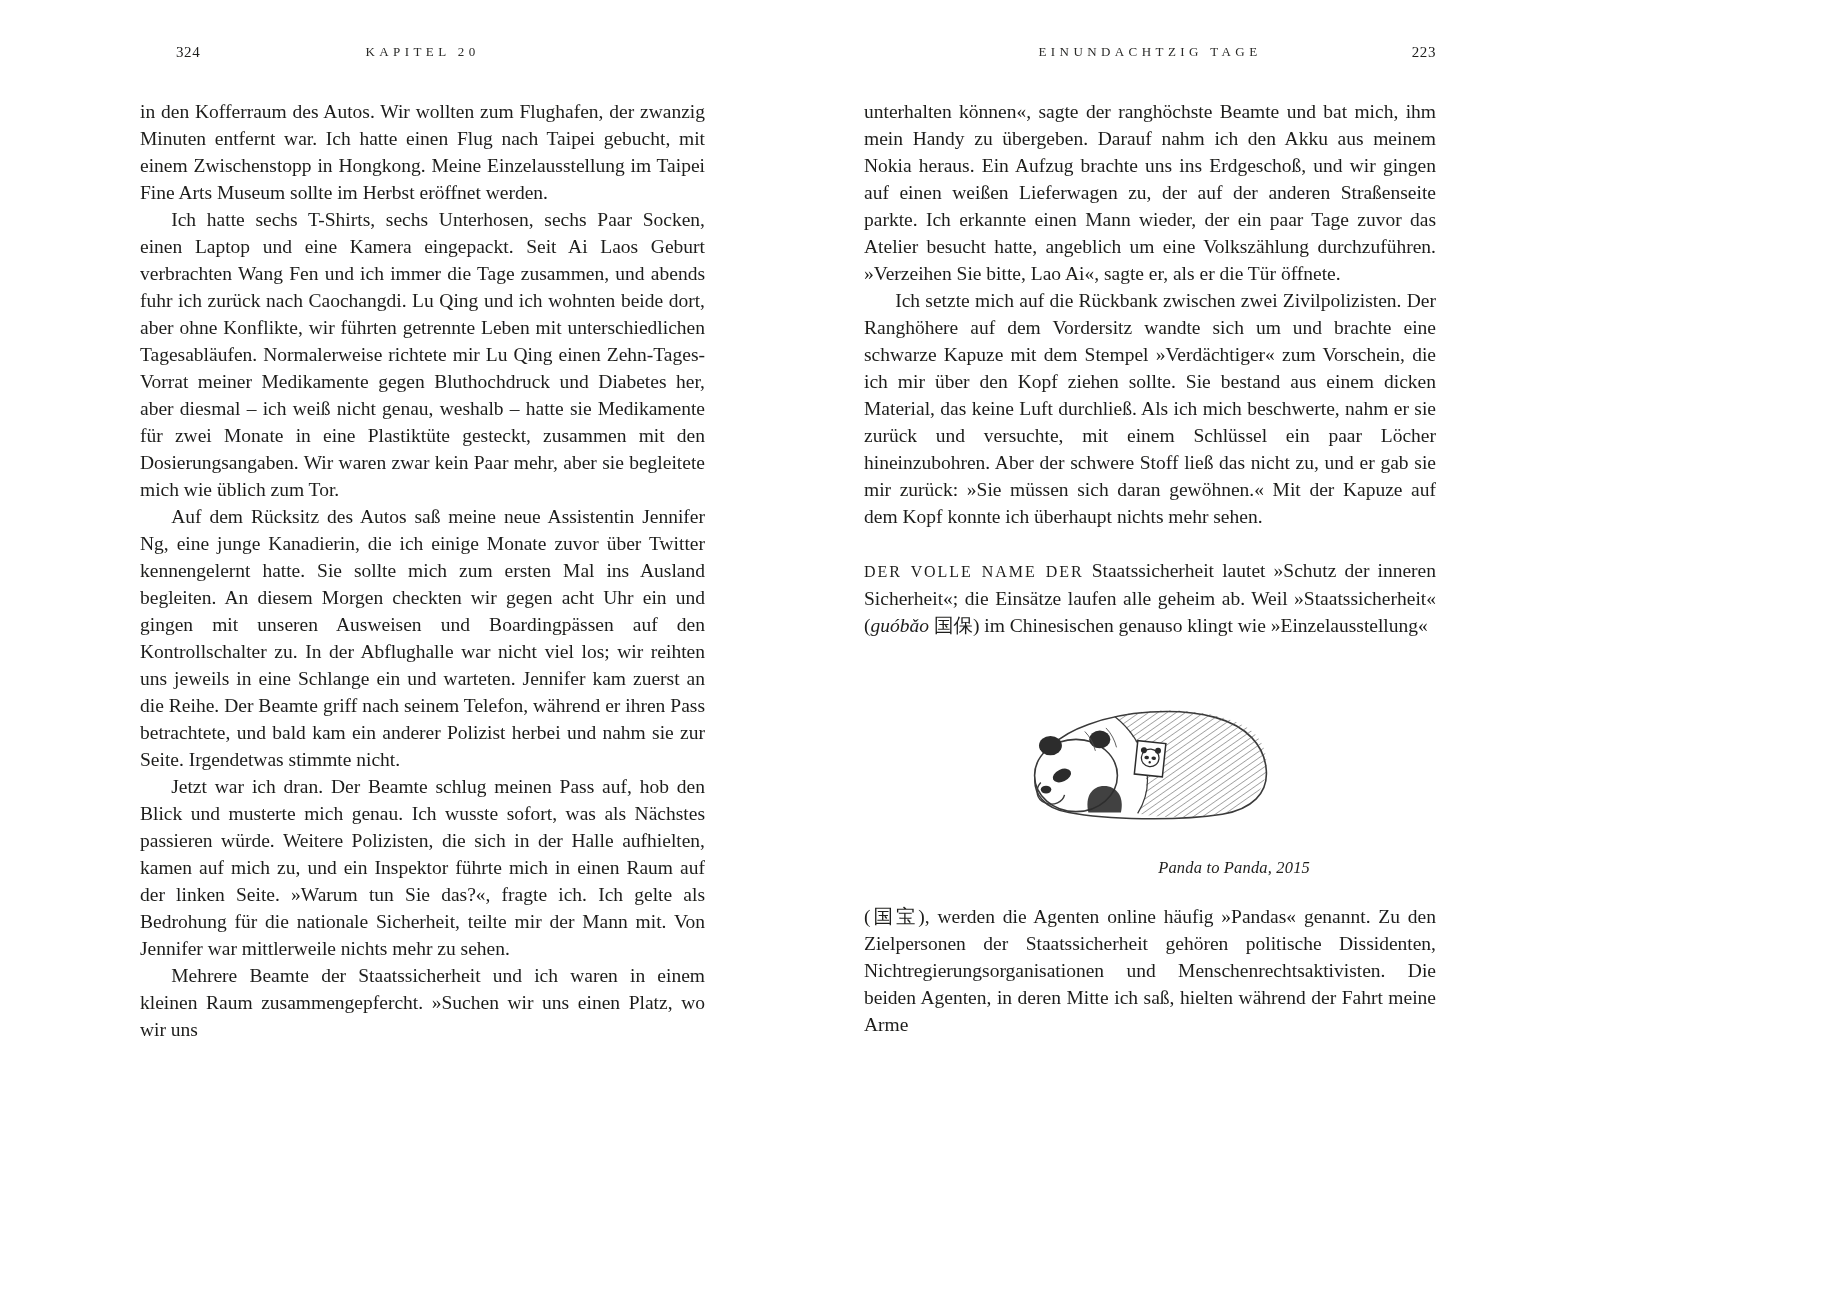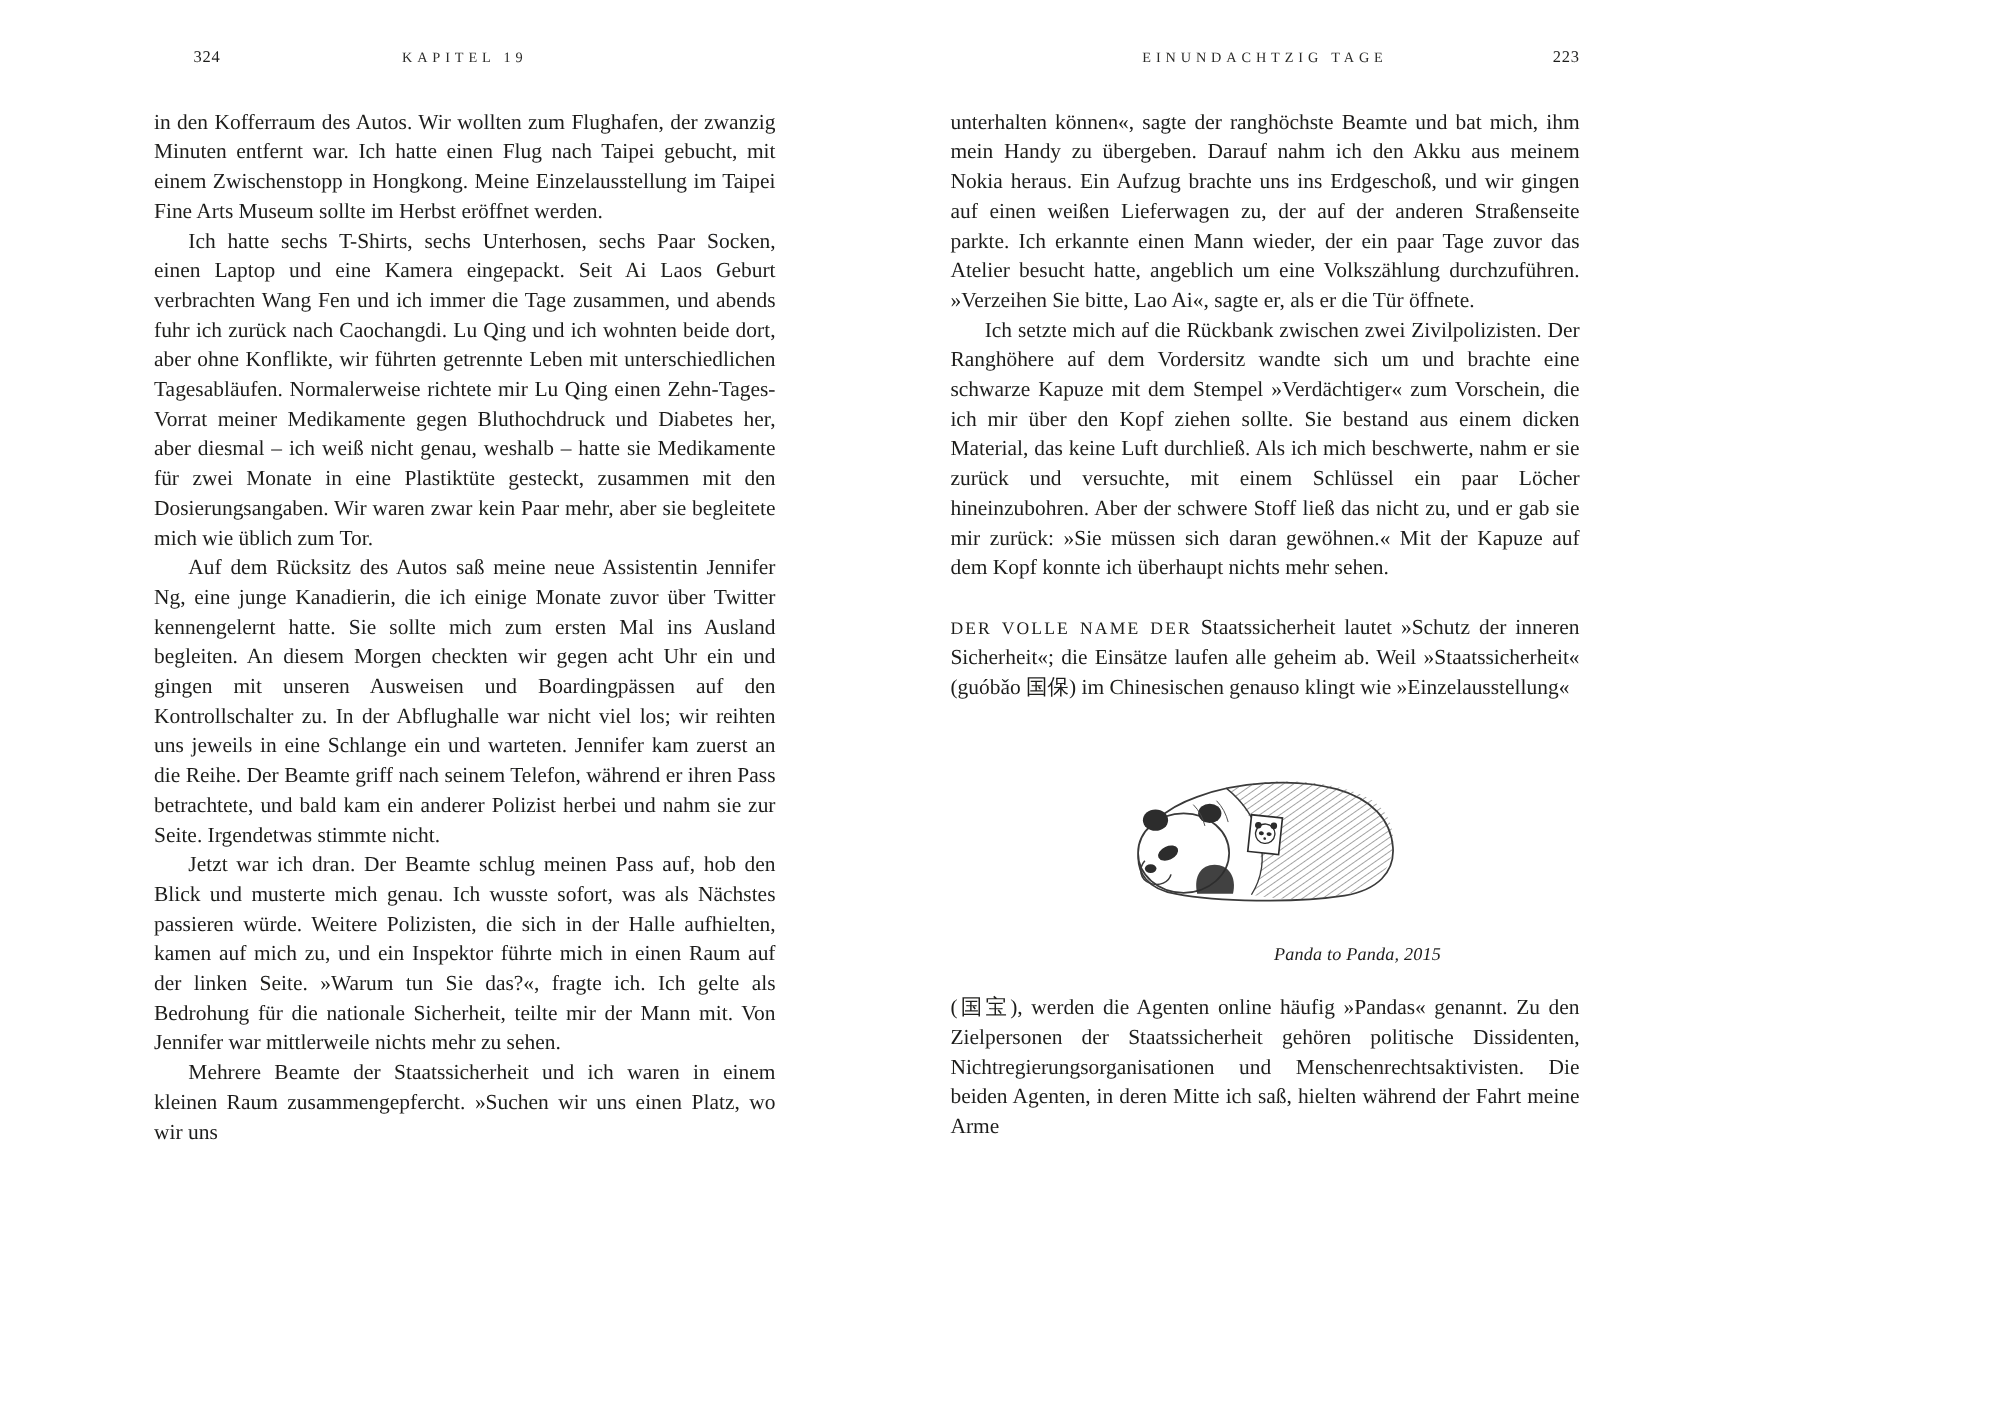--- a/index.html
+++ b/index.html
@@ -53,21 +53,21 @@
   }
   .para { margin: 0; }
   .para.indent { text-indent: 1.6em; }
   .section-start { margin-top: 27px; }
   .after-figure { margin-top: 22px; }
 
   .lead-caps {
     font-size: 16px;
     letter-spacing: 0.12em;
   }
-  .ital { }
+  .ital { font-style: italic; }
 
   figure.illustration {
     margin: 22px auto 0 auto;
     width: 320px;
     text-align: center;
   }
   figure.illustration svg { display: block; margin: 0 auto; }
   .caption {
     margin-top: 8px;
     font-style: italic;
@@ -75,21 +75,21 @@
     text-align: right;
     letter-spacing: 0.01em;
   }
 </style>
 </head>
 <body>
 
 <section class="page left">
   <header class="pagehead">
     <span class="folio folio-left">324</span>
-    <span class="running-head">KAPITEL 19</span>
+    <span class="running-head">KAPITEL 20</span>
   </header>
   <div class="text-block">
     <p class="para">in den Kofferraum des Autos. Wir wollten zum Flughafen, der zwanzig Minuten entfernt war. Ich hatte einen Flug nach Taipei gebucht, mit einem Zwischenstopp in Hongkong. Meine Einzelausstellung im Taipei Fine Arts Museum sollte im Herbst eröffnet werden.</p>
     <p class="para indent">Ich hatte sechs T-Shirts, sechs Unterhosen, sechs Paar Socken, einen Laptop und eine Kamera eingepackt. Seit Ai Laos Geburt verbrachten Wang Fen und ich immer die Tage zusammen, und abends fuhr ich zurück nach Caochangdi. Lu Qing und ich wohnten beide dort, aber ohne Konflikte, wir führten getrennte Leben mit unterschiedlichen Tagesabläufen. Normalerweise richtete mir Lu Qing einen Zehn-Tages-Vorrat meiner Medikamente gegen Bluthochdruck und Diabetes her, aber diesmal – ich weiß nicht genau, weshalb – hatte sie Medikamente für zwei Monate in eine Plastiktüte gesteckt, zusammen mit den Dosierungsangaben. Wir waren zwar kein Paar mehr, aber sie begleitete mich wie üblich zum Tor.</p>
     <p class="para indent">Auf dem Rücksitz des Autos saß meine neue Assistentin Jennifer Ng, eine junge Kanadierin, die ich einige Monate zuvor über Twitter kennengelernt hatte. Sie sollte mich zum ersten Mal ins Ausland begleiten. An diesem Morgen checkten wir gegen acht Uhr ein und gingen mit unseren Ausweisen und Boardingpässen auf den Kontrollschalter zu. In der Abflughalle war nicht viel los; wir reihten uns jeweils in eine Schlange ein und warteten. Jennifer kam zuerst an die Reihe. Der Beamte griff nach seinem Telefon, während er ihren Pass betrachtete, und bald kam ein anderer Polizist herbei und nahm sie zur Seite. Irgendetwas stimmte nicht.</p>
     <p class="para indent">Jetzt war ich dran. Der Beamte schlug meinen Pass auf, hob den Blick und musterte mich genau. Ich wusste sofort, was als Nächstes passieren würde. Weitere Polizisten, die sich in der Halle aufhielten, kamen auf mich zu, und ein Inspektor führte mich in einen Raum auf der linken Seite. »Warum tun Sie das?«, fragte ich. Ich gelte als Bedrohung für die nationale Sicherheit, teilte mir der Mann mit. Von Jennifer war mittlerweile nichts mehr zu sehen.</p>
     <p class="para indent">Mehrere Beamte der Staatssicherheit und ich waren in einem kleinen Raum zusammengepfercht. »Suchen wir uns einen Platz, wo wir uns</p>
   </div>
 </section>
 

